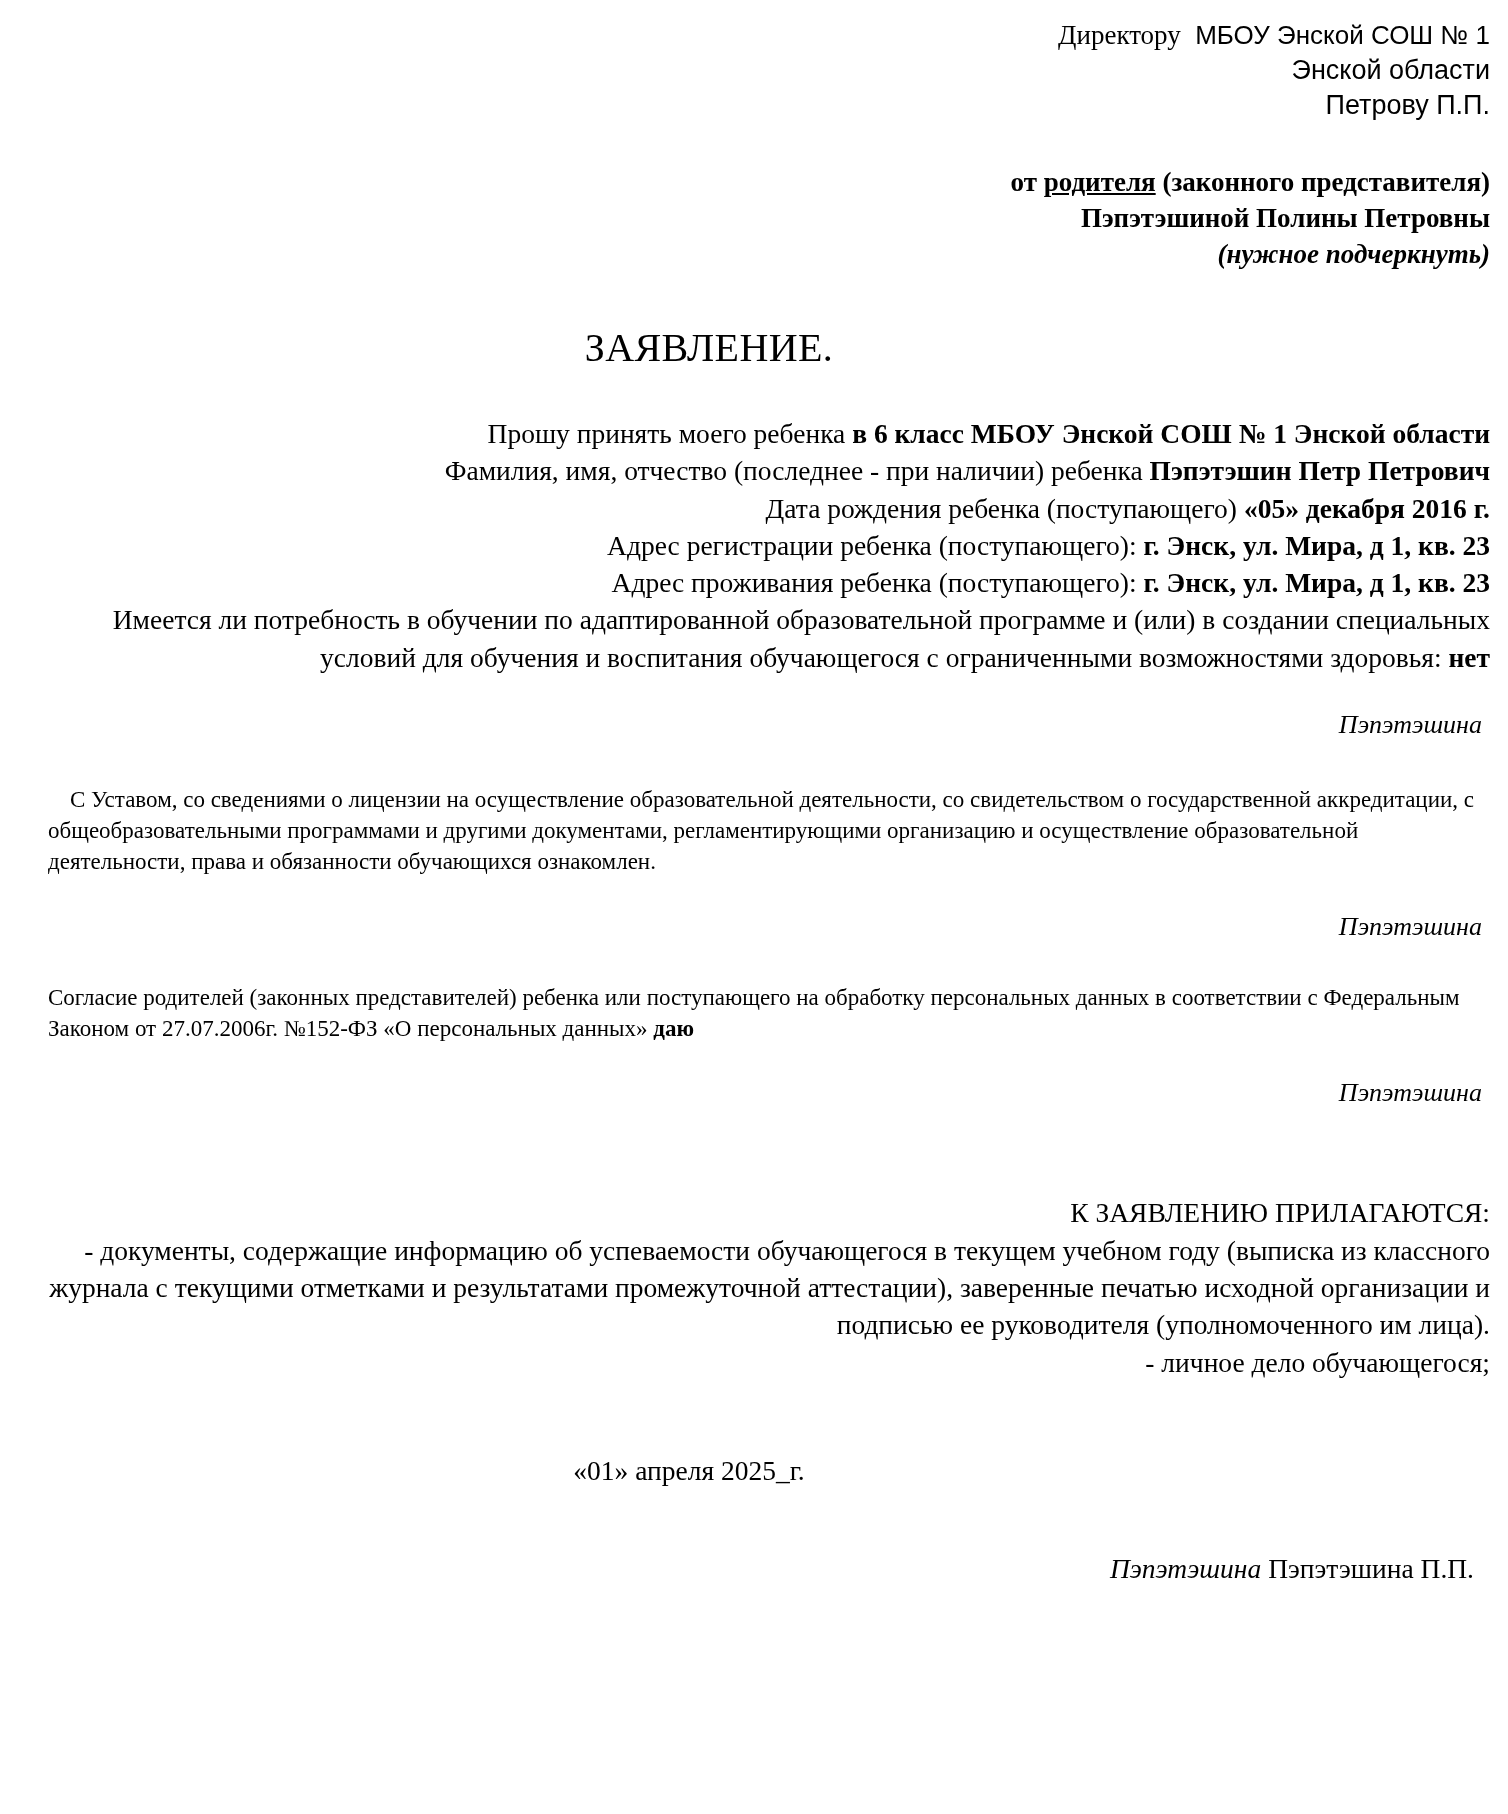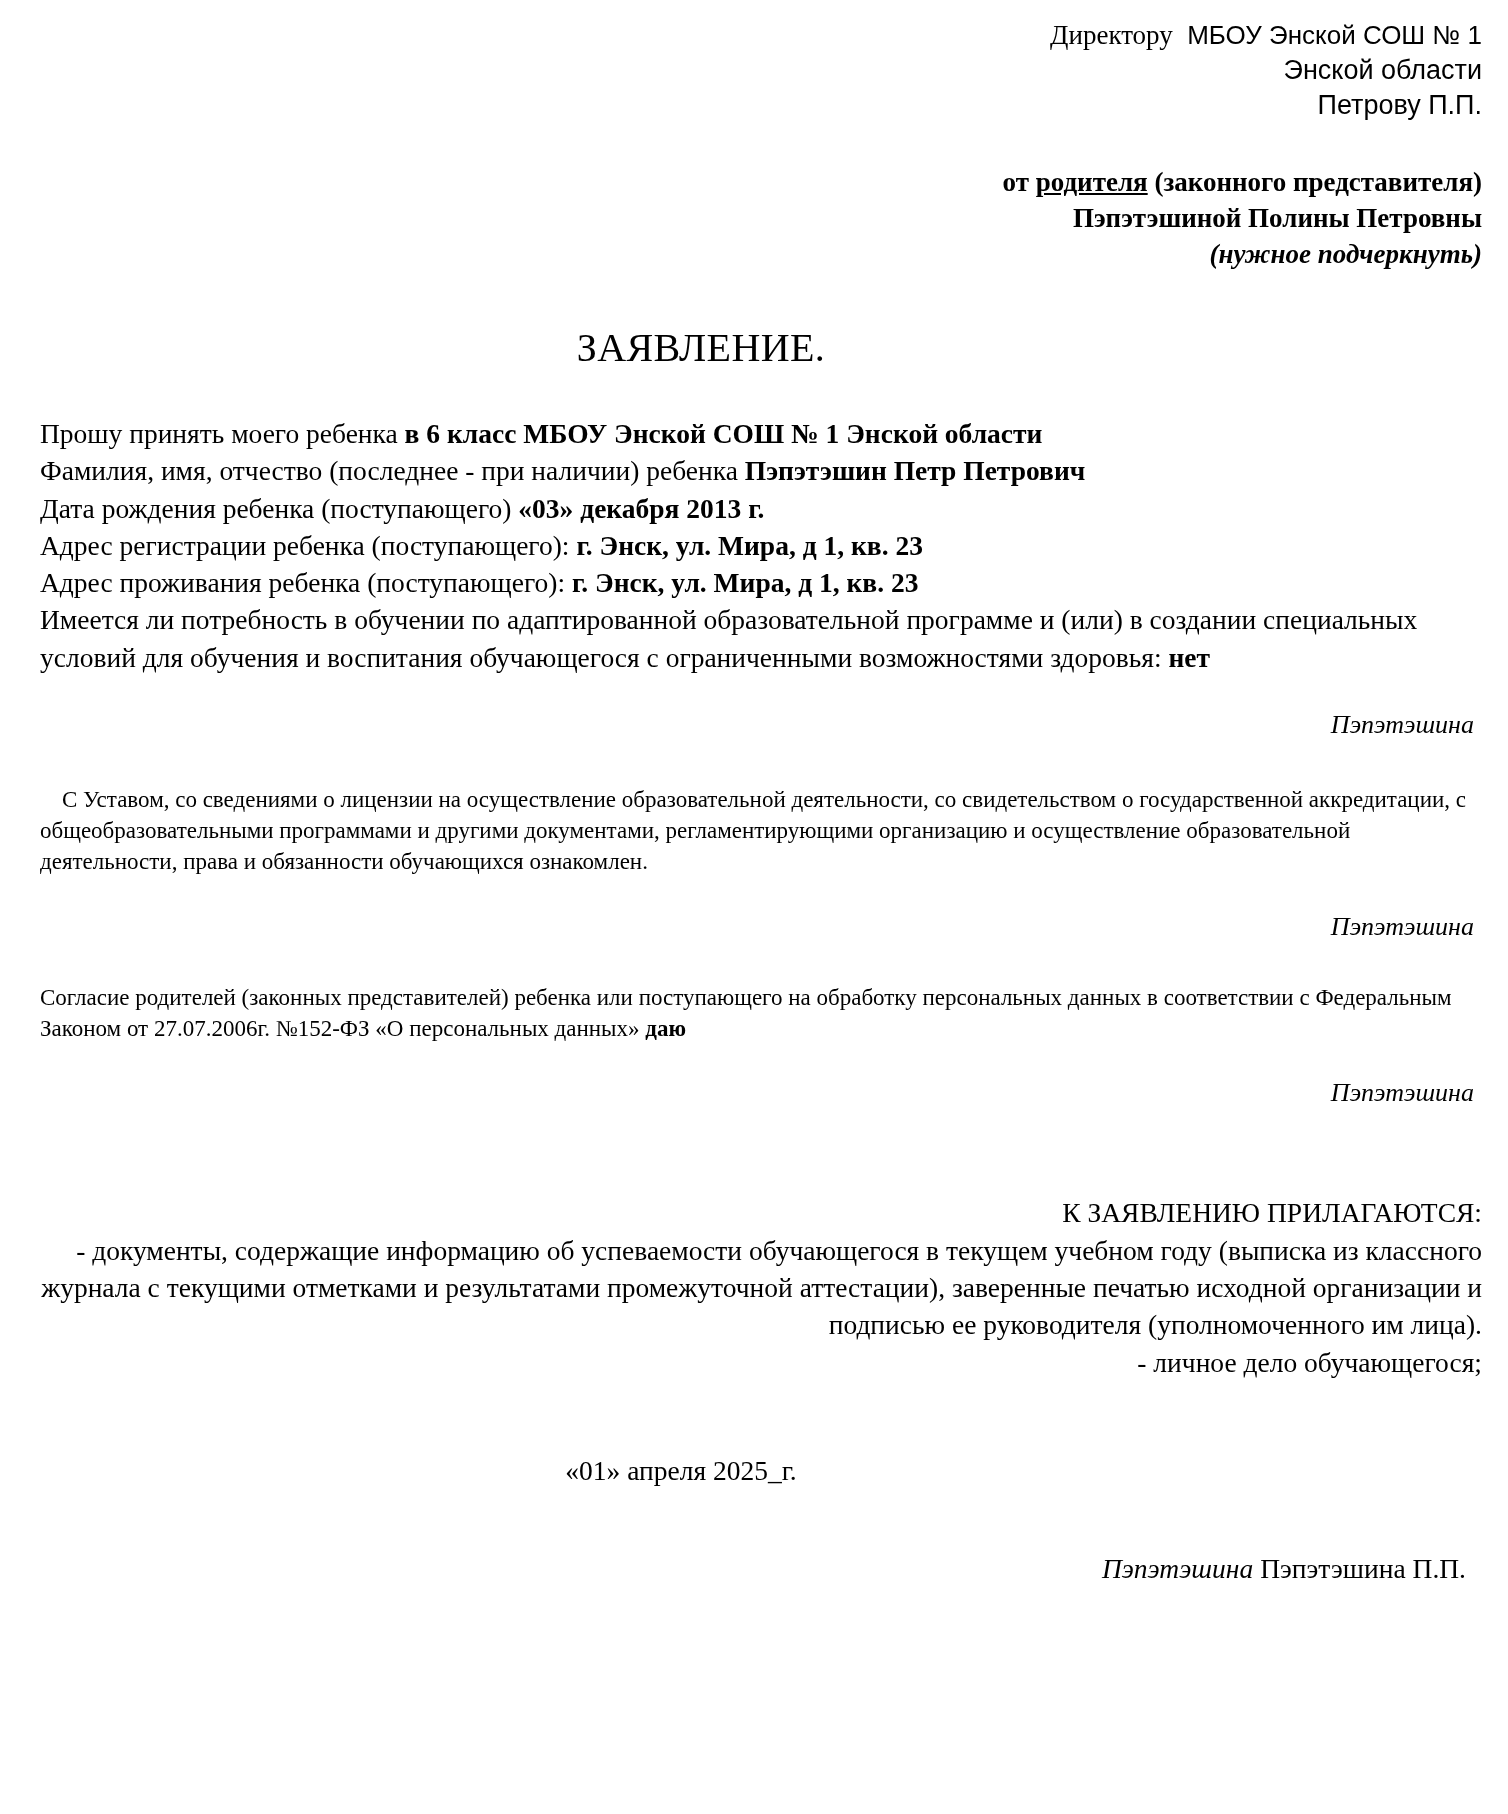--- a/index.html
+++ b/index.html
@@ -13,21 +13,21 @@
     position: relative;
     background: #ffffff;
     box-sizing: border-box;
     padding: 0;
     font-family: "Liberation Serif", "DejaVu Serif", serif;
     color: #000000;
     overflow: hidden;
   }
   .inner {
     position: absolute;
-    left: 40px;
+    left: 48px;
     top: 0;
     width: 1442px;
   }
 
   
   .addressee {
     text-align: right;
     padding-top: 18px;
     line-height: 1.30;
   }
@@ -66,21 +66,21 @@
     margin-top: 52px;
     margin-left: -120px;
     letter-spacing: 0.4px;
   }
 
   
   .body-block {
     margin-top: 44px;
     font-size: 27.5px;
     line-height: 1.355;
-    text-align: left;
+    text-align: right;
   }
   .body-block .p {
     margin: 0;
   }
   b, .b {
     font-weight: bold;
   }
 
   .sig {
     text-align: right;
@@ -149,21 +149,21 @@
       <div class="line"><span>от </span><span class="underline">родителя</span><span> (законного представителя)</span></div>
       <div class="line">Пэпэтэшиной Полины Петровны</div>
       <div class="line ital">(нужное подчеркнуть)</div>
     </div>
 
     <div class="doc-title">ЗАЯВЛЕНИЕ.</div>
 
     <div class="body-block">
       <div class="p"><span>Прошу принять моего ребенка </span><span class="b">в 6 класс МБОУ Энской СОШ № 1 Энской области</span></div>
       <div class="p"><span>Фамилия, имя, отчество (последнее - при наличии) ребенка </span><span class="b">Пэпэтэшин Петр Петрович</span></div>
-      <div class="p"><span>Дата рождения ребенка (поступающего) </span><span class="b">«03» декабря 2013 г.</span></div>
+      <div class="p"><span>Дата рождения ребенка (поступающего) </span><span class="b">«05» декабря 2016 г.</span></div>
       <div class="p"><span>Адрес регистрации ребенка (поступающего): </span><span class="b">г. Энск, ул. Мира, д 1, кв. 23</span></div>
       <div class="p"><span>Адрес проживания ребенка (поступающего): </span><span class="b">г. Энск, ул. Мира, д 1, кв. 23</span></div>
       <div class="p"><span>Имеется ли потребность в обучении по адаптированной образовательной программе и (или) в создании специальных условий для обучения и воспитания обучающегося с ограниченными возможностями здоровья: </span><span class="b">нет</span></div>
     </div>
 
     <div class="sig">Пэпэтэшина</div>
 
     <div class="para indent-sm">С Уставом, со сведениями о лицензии на осуществление образовательной деятельности, со свидетельством  о государственной аккредитации, с общеобразовательными программами и другими документами, регламентирующими организацию и осуществление образовательной деятельности, права и обязанности обучающихся ознакомлен.</div>
 
     <div class="sig">Пэпэтэшина</div>

